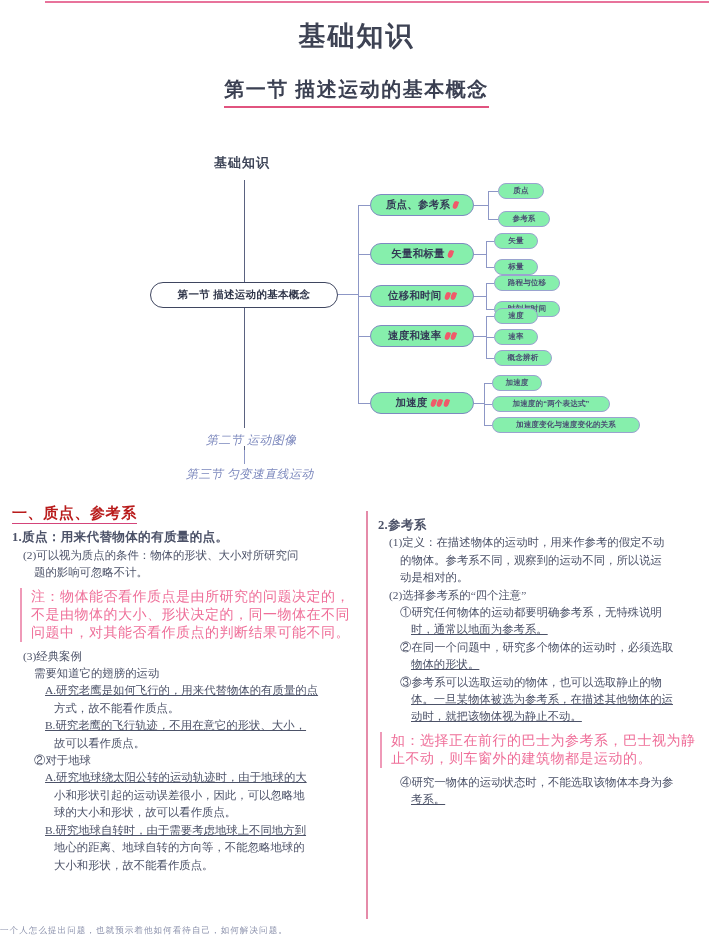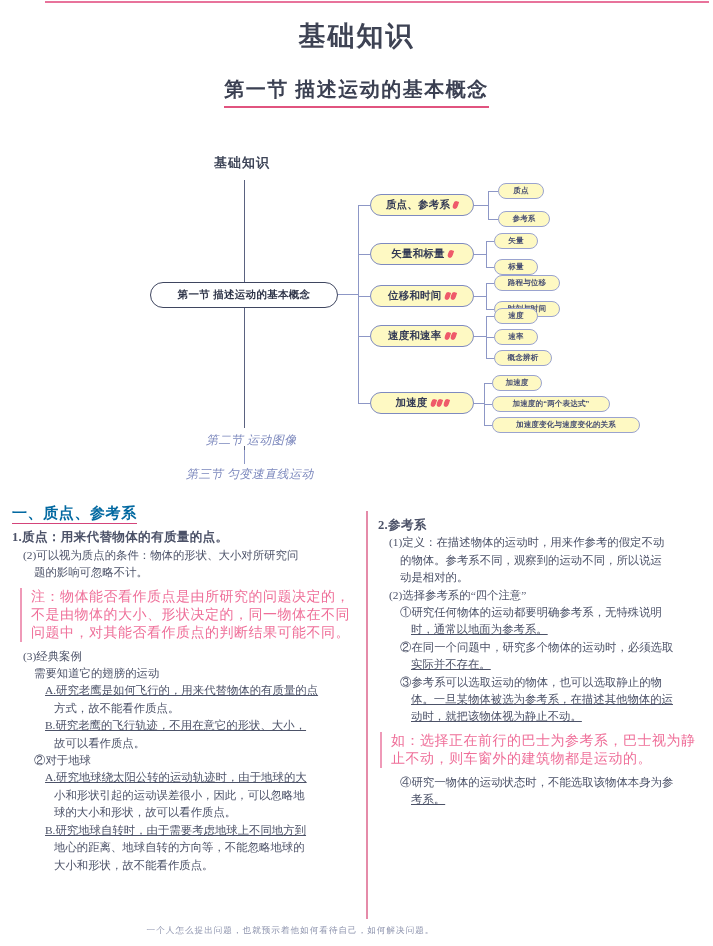--- a/index.html
+++ b/index.html
@@ -65,21 +65,21 @@
     letter-spacing: 1px;
   }
 
   .node {
     position: absolute;
     display: flex;
     align-items: center;
     justify-content: center;
     border: 1.2px solid #8d97c6;
     border-radius: 11px;
-    background: #fef9c3;
+    background: #86efac;
     color: #3a4karaoke;
     color: #3b4264;
     white-space: nowrap;
     font-family: "Liberation Sans", "DejaVu Sans", sans-serif;
   }
   .node.root {
     left: 0px; top: 132px;
     width: 188px; height: 26px;
     border-radius: 14px;
     border: 1.6px solid #3f4660;
@@ -153,21 +153,21 @@
     left: 366px; top: 6px;
     width: 2px; height: 408px;
     background: #e4淡;
     background: #e58ba9;
   }
 
   h2.heading {
     margin: 0 0 5px 0;
     font-size: 15px;
     font-weight: 700;
-    color: #0369a1;
+    color: #b91c1c;
     letter-spacing: .6px;
     display: inline-block;
     border-bottom: 1.6px solid #d4447a;
     padding-bottom: 1px;
   }
   .sub-heading {
     font-size: 12.6px;
     font-weight: 700;
     color: #c22a62;
     letter-spacing: .3px;
@@ -188,21 +188,21 @@
     font-size: 14px;
     line-height: 18px;
     letter-spacing: .5px;
     font-family: "Liberation Serif", "DejaVu Serif", serif;
   }
   .note.right-note { margin-left: 2px; }
 
   .footer {
     position: absolute;
     left: 0; top: 925px; width: 581px;
-    text-align: center;
+    text-align: left;
     font-size: 8.6px;
     color: #8d93ad;
     letter-spacing: 1px;
   }
 </style>
 </head>
 <body>
 
 <div class="top-rule"></div>
 
@@ -369,21 +369,21 @@
     <p class="t ind1">(1)定义：在描述物体的运动时，用来作参考的假定不动</p>
     <p class="t ind2">的物体。参考系不同，观察到的运动不同，所以说运</p>
     <p class="t ind2">动是相对的。</p>
 
     <p class="t ind1">(2)选择参考系的“四个注意”</p>
 
     <p class="t ind2">①研究任何物体的运动都要明确参考系，无特殊说明</p>
     <p class="t ind3">时，通常以地面为参考系。</p>
 
     <p class="t ind2">②在同一个问题中，研究多个物体的运动时，必须选取</p>
-    <p class="t ind3">实际并不存在。</p>
+    <p class="t ind3">物体的形状。</p>
 
     <p class="t ind2">③参考系可以选取运动的物体，也可以选取静止的物</p>
     <p class="t ind3">体。一旦某物体被选为参考系，在描述其他物体的运</p>
     <p class="t ind3">动时，就把该物体视为静止不动。</p>
 
     <div class="note right-note">如：选择正在前行的巴士为参考系，巴士视为静止不动，则车窗外的建筑物都是运动的。</div>
 
     <p class="t ind2">④研究一物体的运动状态时，不能选取该物体本身为参</p>
     <p class="t ind3">考系。</p>
   </div>

